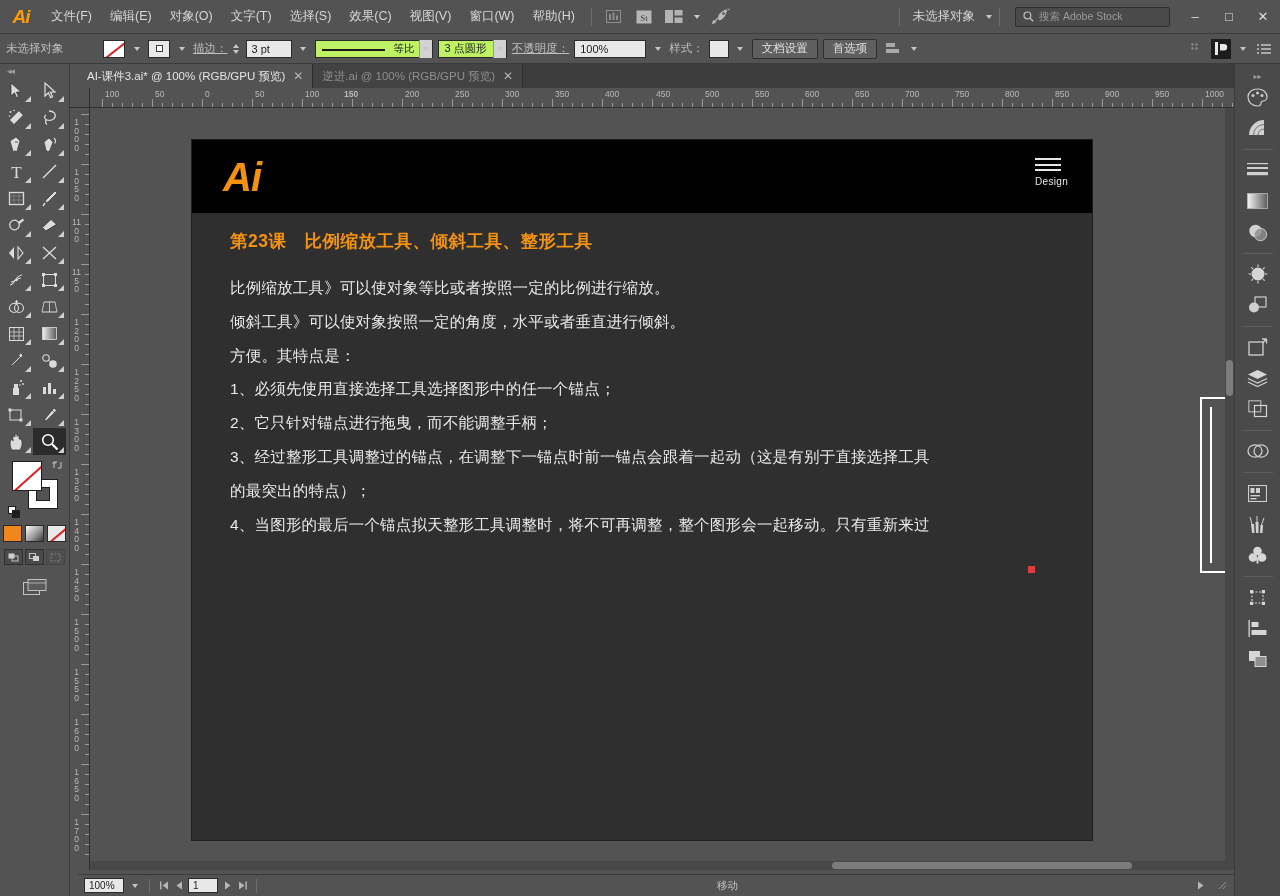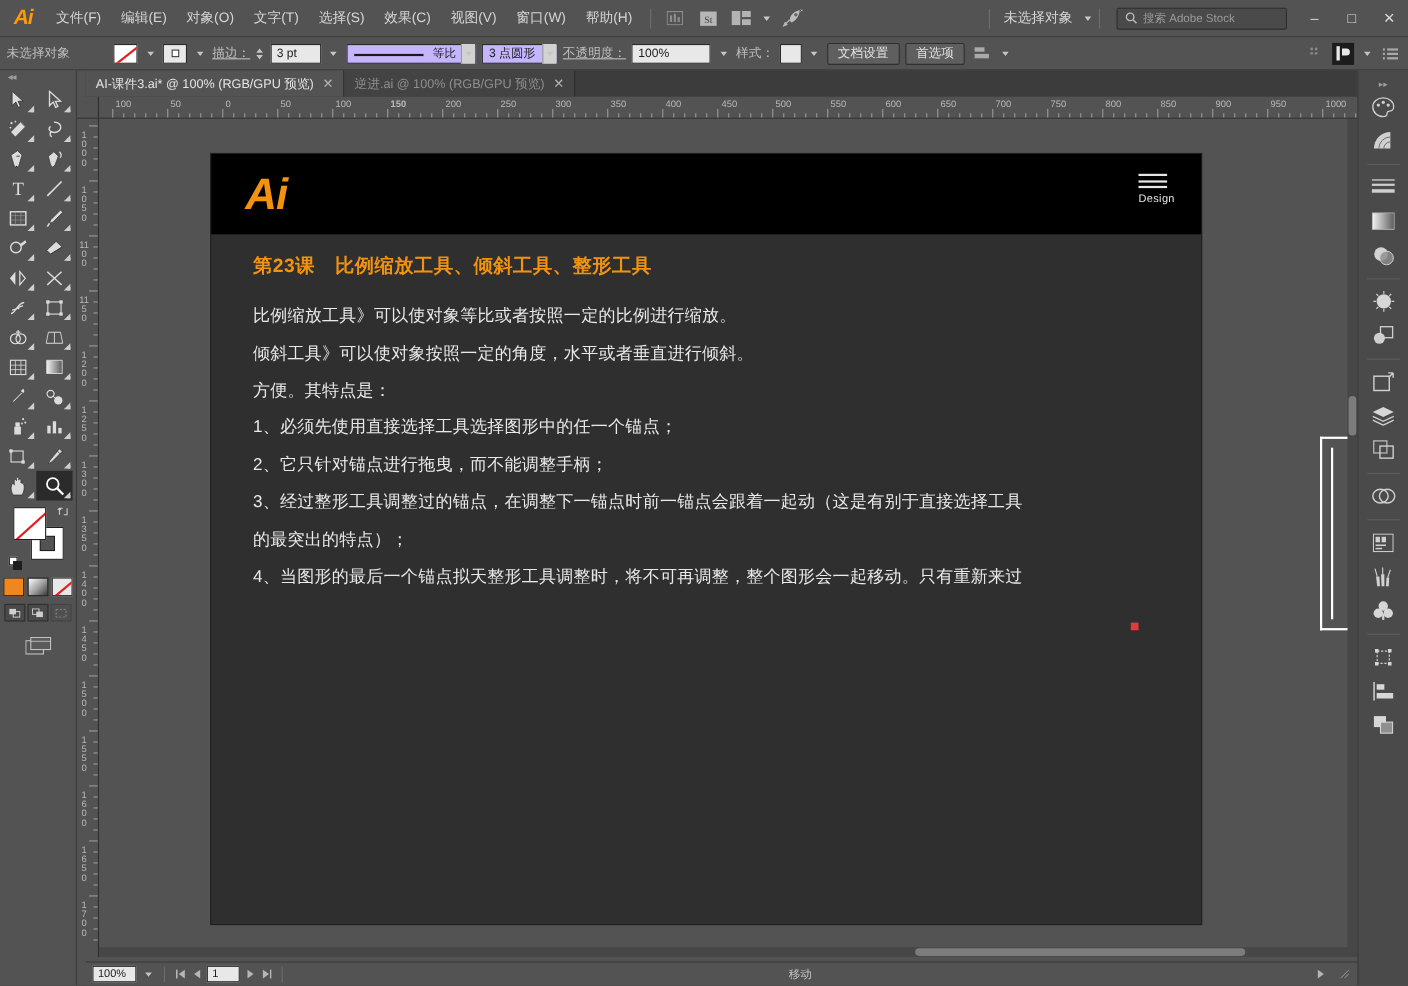--- a/index.html
+++ b/index.html
@@ -94,21 +94,21 @@
   }
   .stepper i.up { border-bottom: 4px solid #c5c5c5; }
   .stepper i.dn { border-top: 4px solid #c5c5c5; }
   .field {
     background: #e8e8e8; border: 1px solid #2b2b2b; height: 18px;
     font-size: 11px; color: #1b1b1b; display: flex; align-items: center;
     padding: 0 5px; min-width: 46px;
   }
   .field.wide { min-width: 72px; }
   .combo {
-    display: flex; align-items: center; background: #c4b5fd;
+    display: flex; align-items: center; background: #bef264;
     border: 1px solid #2b2b2b; height: 18px;
   }
   .combo .txt { font-size: 11px; color: #1b1b1b; padding: 0 6px; white-space: nowrap; }
   .combo .dd-arrow { background: #d2d2d2; border-left: 1px solid #9a9a9a; }
   .profile-combo { min-width: 118px; }
   .profile-line {
     flex: 1; height: 18px; display: flex; align-items: center;
     padding: 0 6px; position: relative;
   }
   .profile-line::before {
@@ -531,21 +531,21 @@
       <div class="rt h-min" style="left: 182px;"></div>
       <div class="rt h-min" style="left: 192px;"></div>
       <div class="rt h-min" style="left: 202px;"></div>
       <div class="rt h-maj" style="left: 212px;"></div>
       <div class="rl h" style="left: 215px;">100</div>
       <div class="rt h-min" style="left: 222px;"></div>
       <div class="rt h-min" style="left: 232px;"></div>
       <div class="rt h-min" style="left: 242px;"></div>
       <div class="rt h-min" style="left: 252px;"></div>
       <div class="rt h-maj" style="left: 262px;"></div>
-      <div class="rl h" style="left: 265px; font-weight: bold;">150</div>
+      <div class="rl h" style="left: 254px; font-weight: bold;">150</div>
       <div class="rt h-min" style="left: 272px;"></div>
       <div class="rt h-min" style="left: 282px;"></div>
       <div class="rt h-min" style="left: 292px;"></div>
       <div class="rt h-min" style="left: 302px;"></div>
       <div class="rt h-maj" style="left: 312px;"></div>
       <div class="rl h" style="left: 315px;">200</div>
       <div class="rt h-min" style="left: 322px;"></div>
       <div class="rt h-min" style="left: 332px;"></div>
       <div class="rt h-min" style="left: 342px;"></div>
       <div class="rt h-min" style="left: 352px;"></div>

